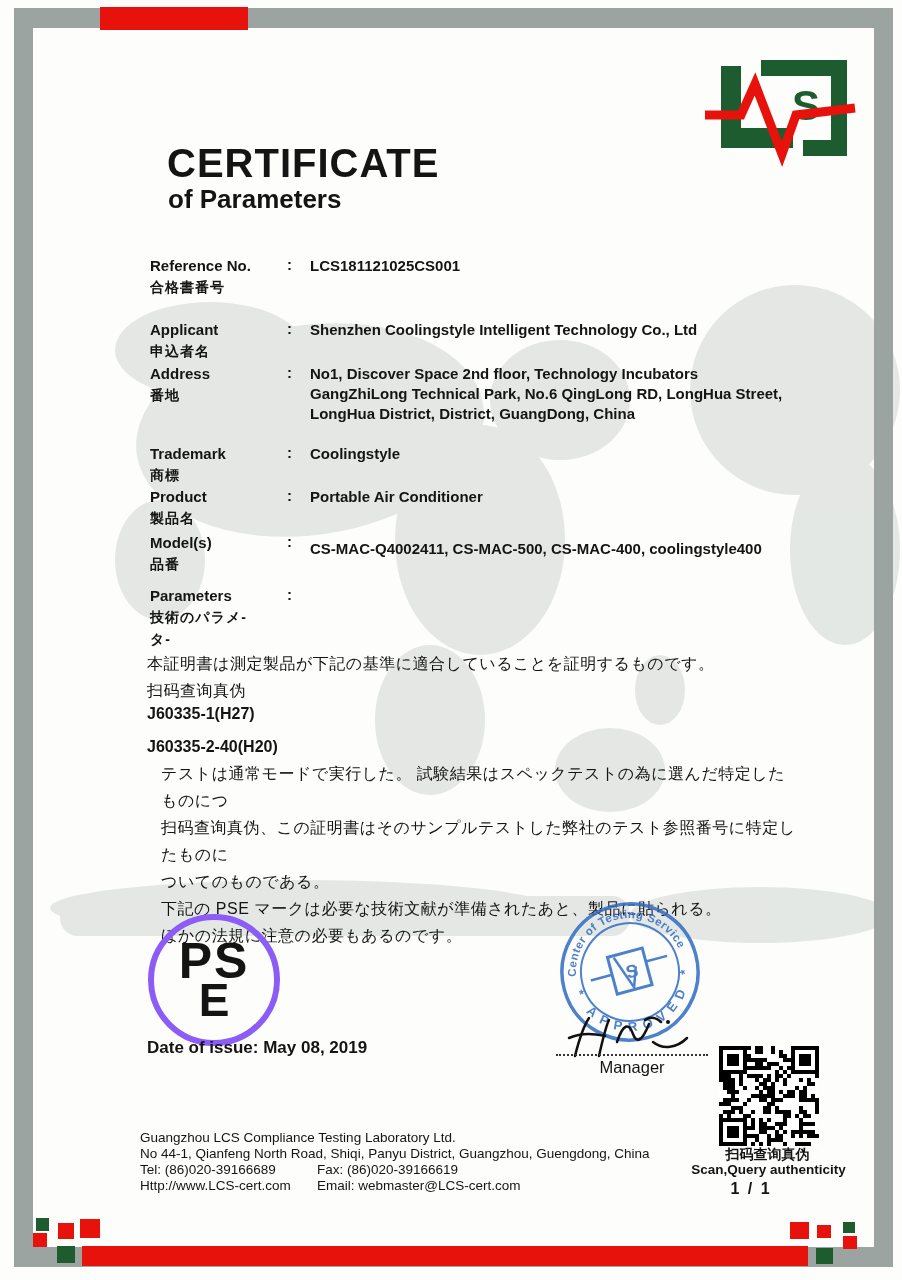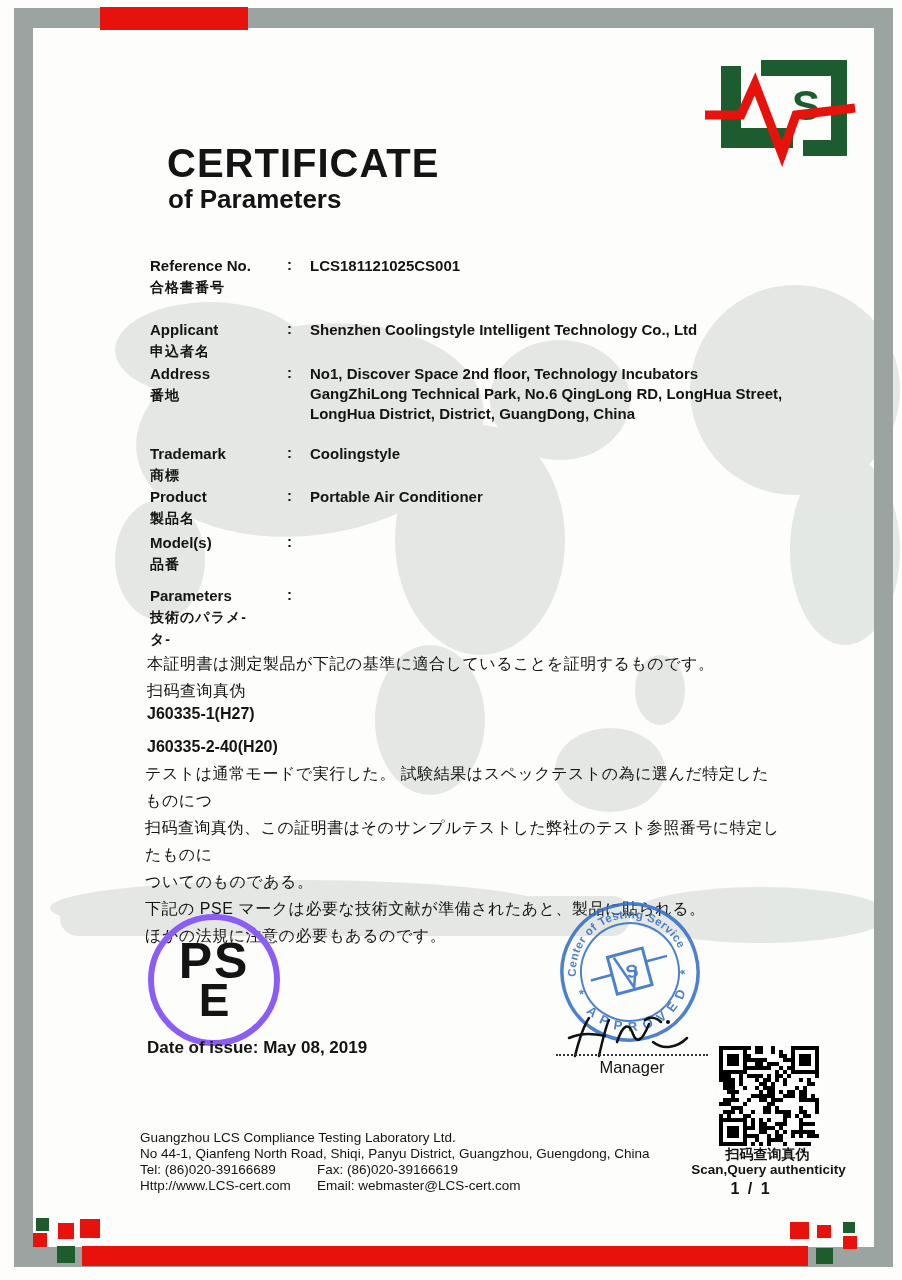--- a/index.html
+++ b/index.html
@@ -16,21 +16,21 @@
   .subtitle{position:absolute;left:168px;top:184px;font-size:26px;font-weight:bold;}
   
   .frow{position:absolute;left:150px;width:660px;display:flex;align-items:flex-start;}
   .flabel{width:137px;font-size:15px;font-weight:bold;line-height:19px;}
   .flabel .jp{font-size:14px;font-weight:600;margin-top:3px;letter-spacing:1px;}
   .fcolon{width:23px;font-size:15px;font-weight:bold;}
   .fvalue{flex:1;font-size:15px;font-weight:bold;line-height:20px;}
   
   .jtext{position:absolute;left:147px;font-size:16px;font-weight:500;letter-spacing:0.5px;}
   .jstd{position:absolute;left:147px;font-size:16px;font-weight:bold;}
-  .testblock{position:absolute;left:145px;top:760px;width:640px;}
+  .testblock{position:absolute;left:161px;top:760px;width:640px;}
   .testblock div{font-size:16px;font-weight:500;line-height:27px;letter-spacing:0.5px;}
   
   .pse{position:absolute;left:148px;top:914px;width:120px;height:120px;border:6px solid #8b5cf6;
        border-radius:50%;display:flex;flex-direction:column;align-items:center;justify-content:center;text-align:center;}
   .pse .l1{font-size:50px;font-weight:bold;line-height:42px;letter-spacing:2px;}
   .pse .l2{font-size:46px;font-weight:bold;line-height:40px;margin-top:-2px;}
   .dateline{position:absolute;left:147px;top:1038px;font-size:17px;font-weight:bold;}
   
   .dotline{position:absolute;left:556px;top:1054px;width:152px;border-top:2px dotted #333;}
   .manager{position:absolute;left:556px;top:1058px;width:152px;text-align:center;font-size:16.5px;}
@@ -145,20 +145,21 @@
       </div>
     <div class="fcolon">:</div>
     <div class="fvalue">Portable Air Conditioner</div>
   </div>
   <div class="frow" style="top:533px;">
     <div class="flabel">
         <div>Model(s)</div>
         <div class="jp">品番</div>
       </div>
     <div class="fcolon">:</div>
+    <div class="fvalue" style="padding-top:6px;">CS-MAC-Q4002411, CS-MAC-500, CS-MAC-400, coolingstyle400</div>
   </div>
   <div class="frow" style="top:586px;">
     <div class="flabel">
         <div>Parameters</div>
       <div class="jp">技術のパラメ-</div>
       <div class="jp">タ-</div>
     </div>
     <div class="fcolon">:</div>
   </div>
 

